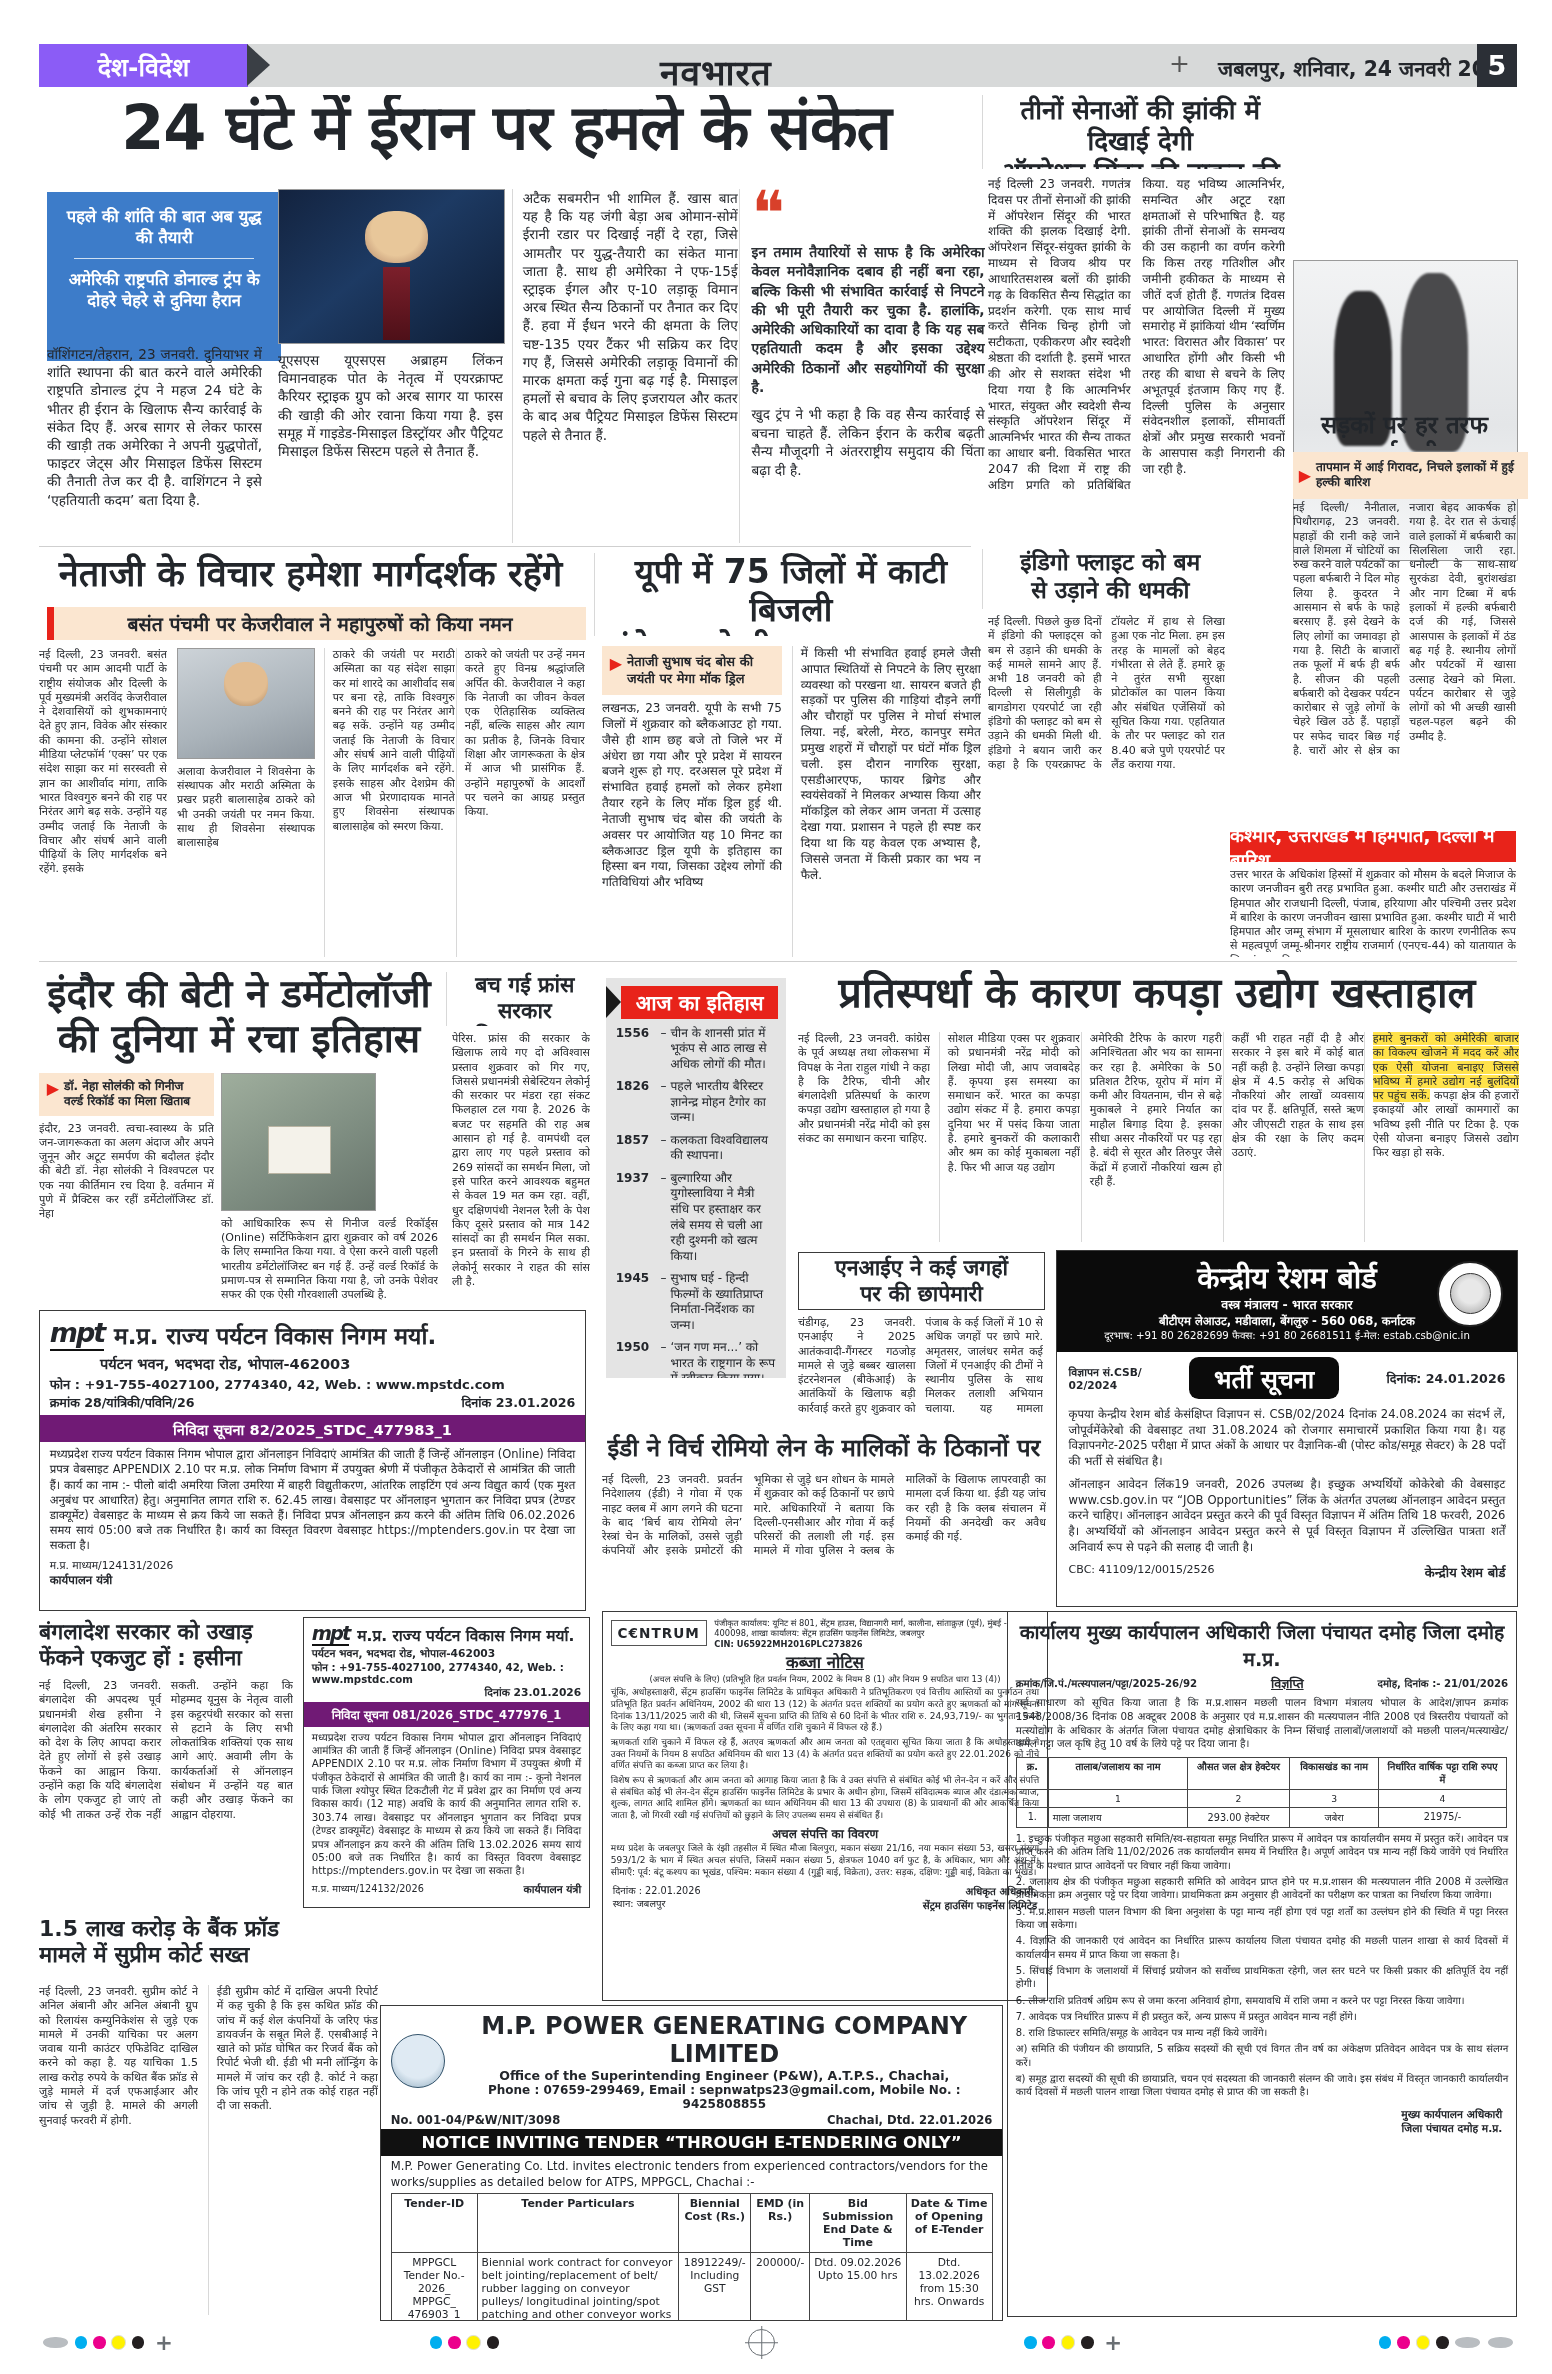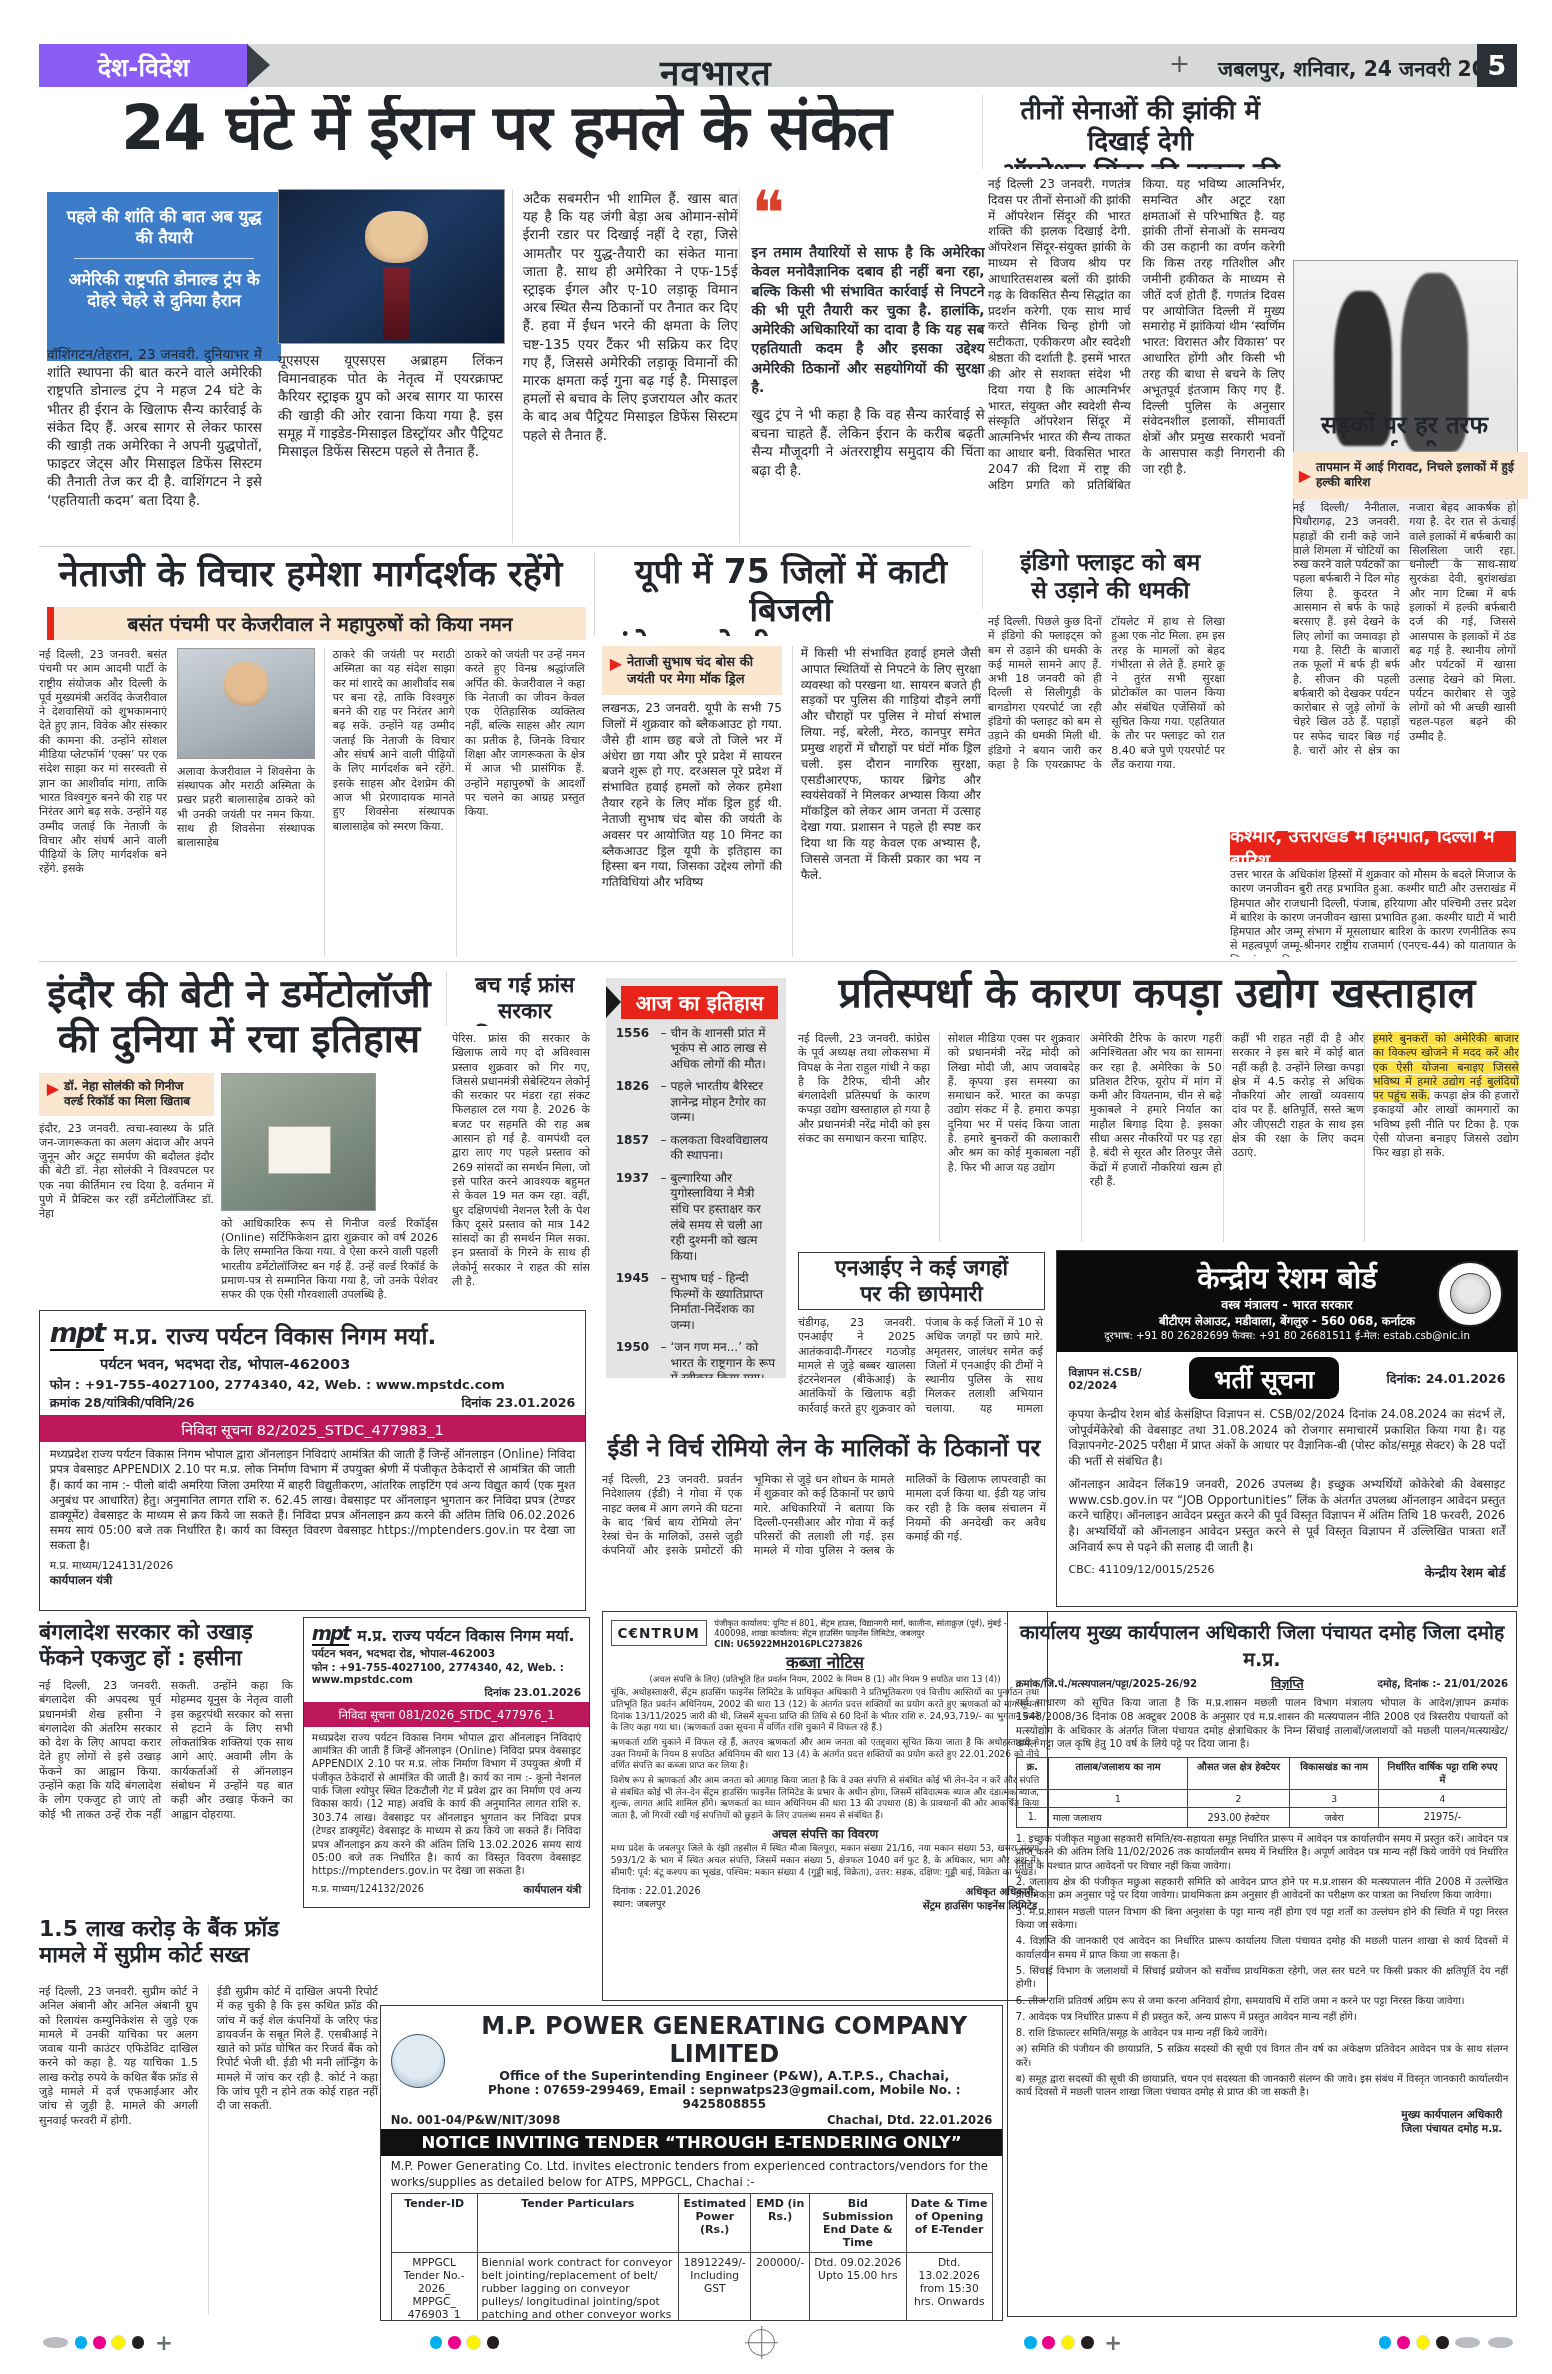--- a/index.html
+++ b/index.html
@@ -49,21 +49,21 @@
   
   .histbox{background:#e4e4e4;}
   .histhead{display:flex;align-items:center;}
   .histarrow{width:0;height:0;border-top:16.5px solid transparent;border-bottom:16.5px solid transparent;border-left:15.5px solid #1a1a1a;}
   .histband{background:#e8231a;color:#fff;font-weight:bold;font-size:20.4px;flex:1;display:flex;align-items:center;justify-content:center;height:33px;}
   .histitem{display:flex;font-size:12px;line-height:1.3;margin:6.8px 9.7px 0 9.7px;}
   .histyear{font-weight:bold;min-width:41px;}
   .histdash{margin:0 3.9px;}
   
   .noticebox{border:1.9px solid #3a3a3a;background:#fff;}
-  .darkbar{background:#be185d;color:#fff;font-weight:normal;display:flex;align-items:center;justify-content:center;}
+  .darkbar{background:#701a75;color:#fff;font-weight:bold;display:flex;align-items:center;justify-content:center;}
   .blackbar{background:#111;color:#fff;font-weight:bold;display:flex;align-items:center;justify-content:center;}
   .mptlogo{font-weight:bold;font-style:italic;font-size:27px;letter-spacing:-1.9px;border-bottom:2.9px solid #111;line-height:1;}
   .silkhead{background:#0b0b0b;color:#fff;position:relative;}
   .silkemblem{position:absolute;right:13.6px;top:9.7px;width:62px;height:62px;border-radius:50%;background:#fff;border:2.9px double #222;display:flex;align-items:center;justify-content:center;}
   .silkemblem .inner{width:39px;height:39px;border-radius:50%;border:1.9px solid #333;background:radial-gradient(circle at 50% 45%,#e8e8e8 0 40%,#bdbdbd 75%);}
   .pill{background:#0b0b0b;color:#fff;font-weight:bold;border-radius:9.7px;padding:3.9px 25px;font-size:25px;}
   table.nt{border-collapse:collapse;width:100%;}
   table.nt th,table.nt td{border:1px solid #444;padding:2.9px 3.9px;vertical-align:top;}
   .emblem-round{width:52px;height:52px;border-radius:50%;background:radial-gradient(circle at 50% 40%,#dfeaf3 0 55%,#9db6c8 90%);border:1.9px solid #33536b;}
   .hi{background:#ffe24a;}
@@ -352,21 +352,21 @@
       <span class="b" style="font-size:11.6px;">No. 001-04/P&amp;W/NIT/3098</span>
       <span class="b" style="font-size:11.6px;">Chachai, Dtd. 22.01.2026</span>
     </div>
     <div class="blackbar" style="height:27px;font-size:16.5px;">NOTICE INVITING TENDER “THROUGH E-TENDERING ONLY”</div>
     <div style="font-size:11.6px;line-height:1.3;padding:3.9px 9.7px;">M.P. Power Generating Co. Ltd. invites electronic tenders from experienced contractors/vendors for the works/supplies as detailed below for ATPS, MPPGCL, Chachai :-</div>
     <table class="nt" style="margin:0 9.7px;width:602px;">
       <tbody>
           <tr>
         <th style="width:83px;font-size:11px;">Tender-ID</th>
         <th style="width:212px;font-size:11px;">Tender Particulars</th>
-        <th style="width:64px;font-size:11px;">Estimated Power (Rs.)</th>
+        <th style="width:64px;font-size:11px;">Biennial Cost (Rs.)</th>
         <th style="width:50px;font-size:11px;">EMD (in Rs.)</th>
         <th style="width:92px;font-size:11px;">Bid Submission End Date &amp; Time</th>
         <th style="width:81px;font-size:11px;">Date &amp; Time of Opening of E-Tender</th>
       </tr>
       <tr>
         <td style="font-size:10.7px;text-align:center;">MPPGCL Tender No.- 2026_ MPPGC_ 476903_1</td>
         <td style="font-size:10.7px;">Biennial work contract for conveyor belt jointing/replacement of belt/ rubber lagging on conveyor pulleys/ longitudinal jointing/spot patching and other conveyor works at CHP-210 MW ATPS MPPGCL Chachai</td>
         <td style="font-size:10.7px;text-align:center;">18912249/- Including GST</td>
         <td style="font-size:10.7px;text-align:center;">200000/-</td>
         <td style="font-size:10.7px;text-align:center;">Dtd. 09.02.2026 Upto 15.00 hrs</td>

